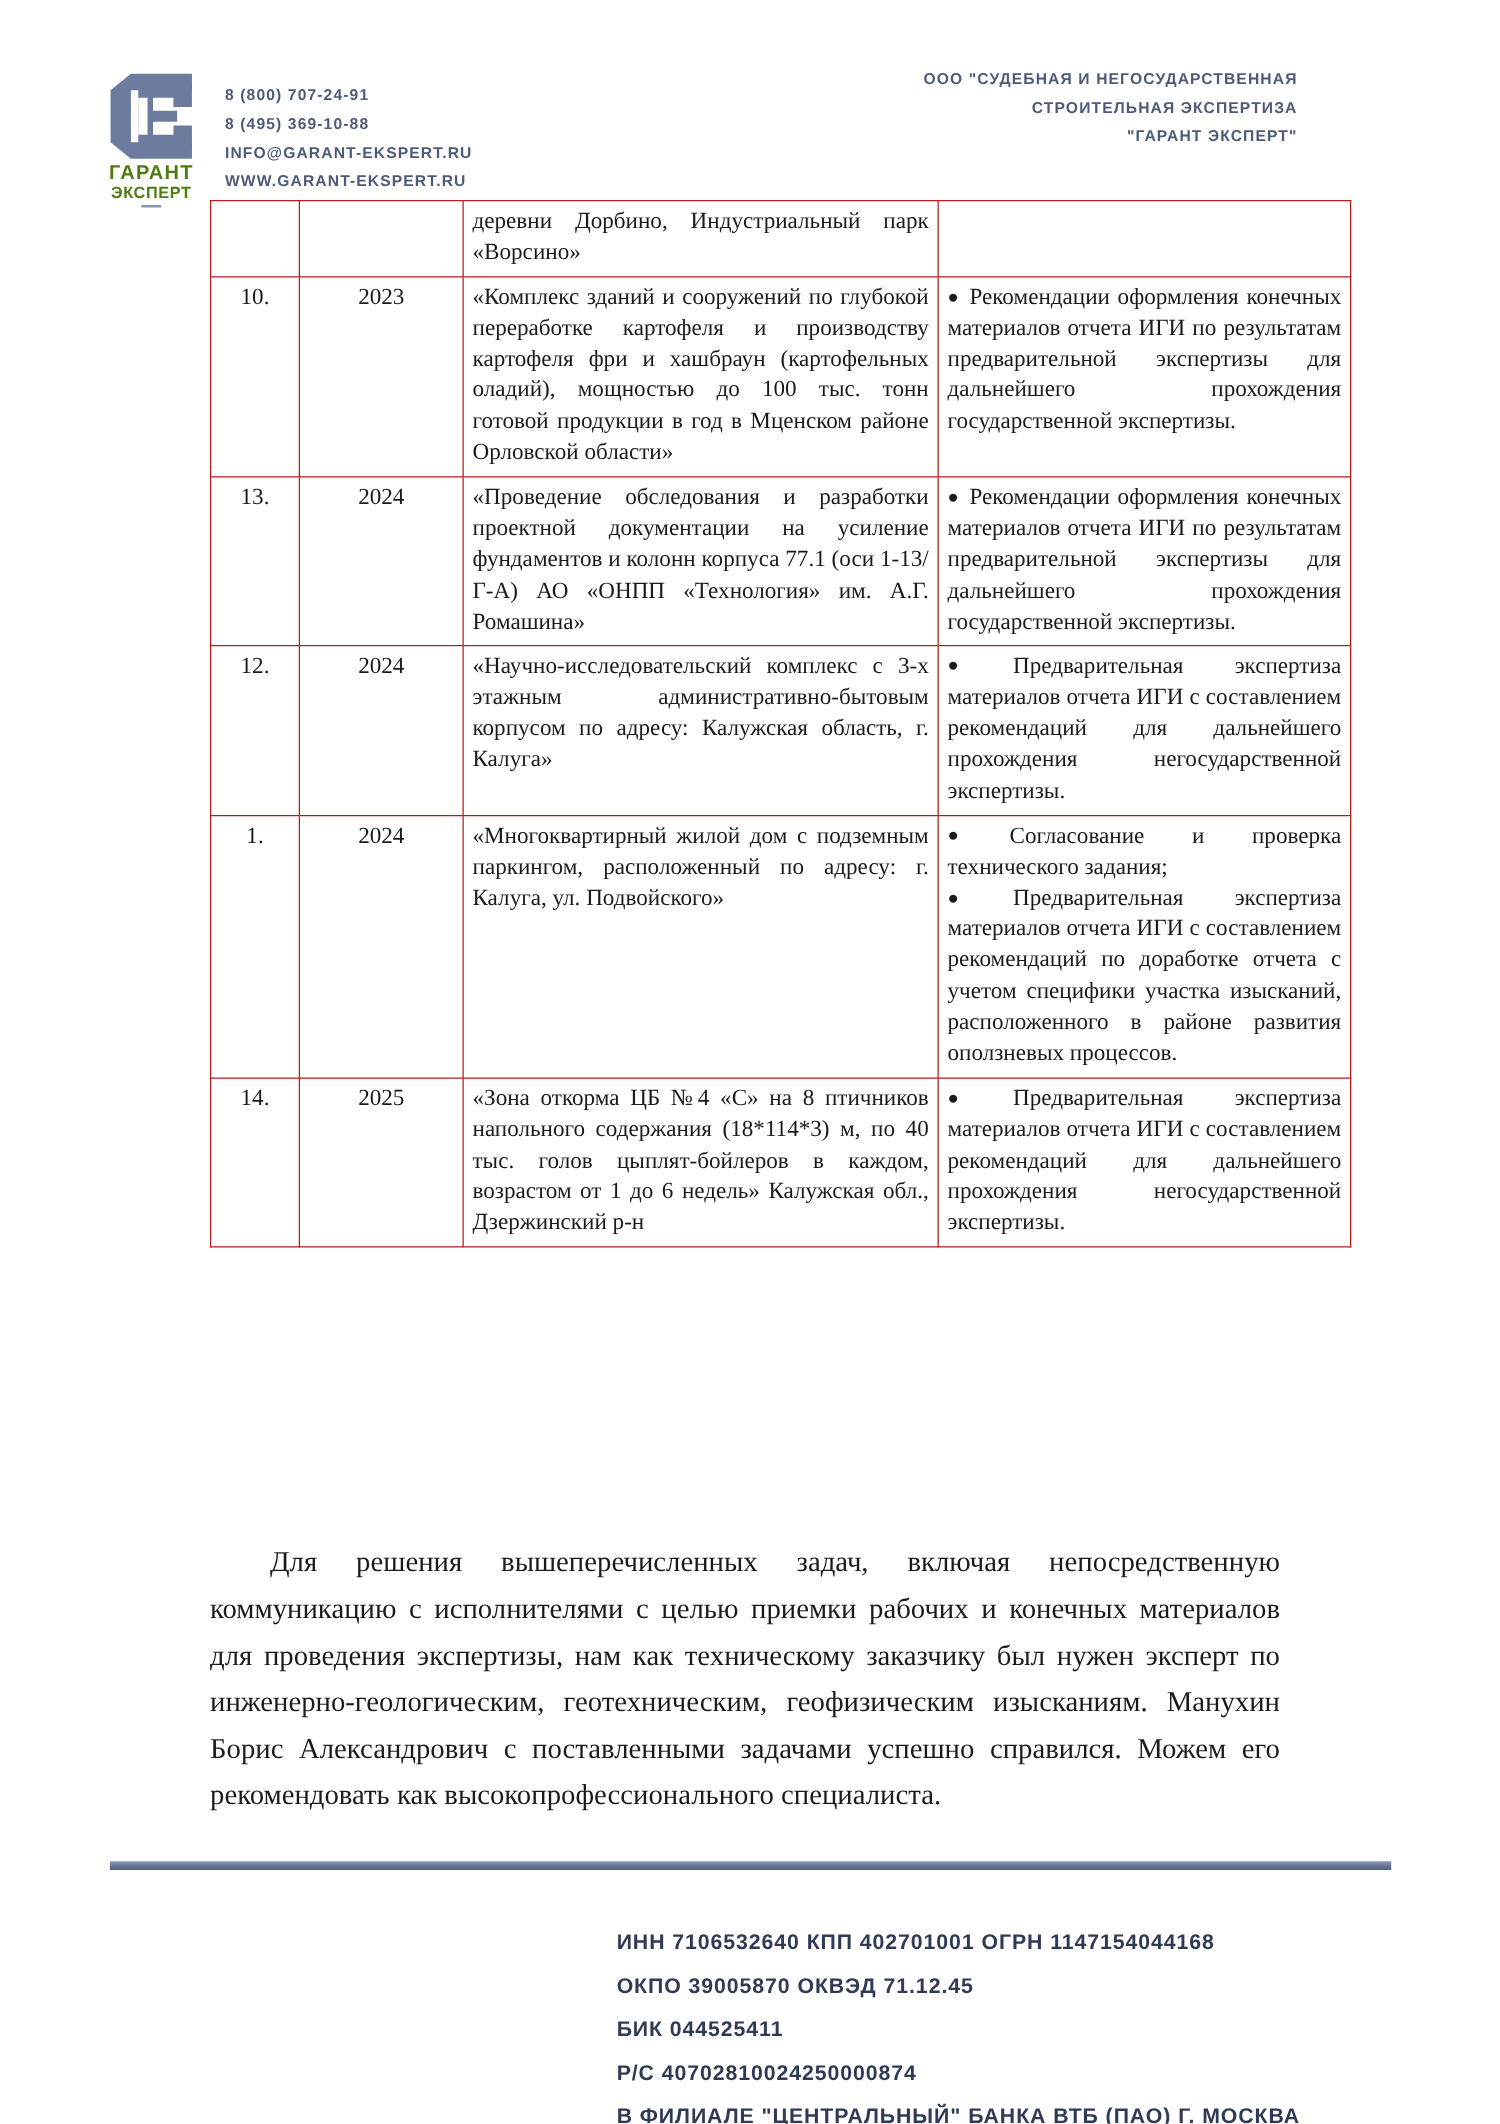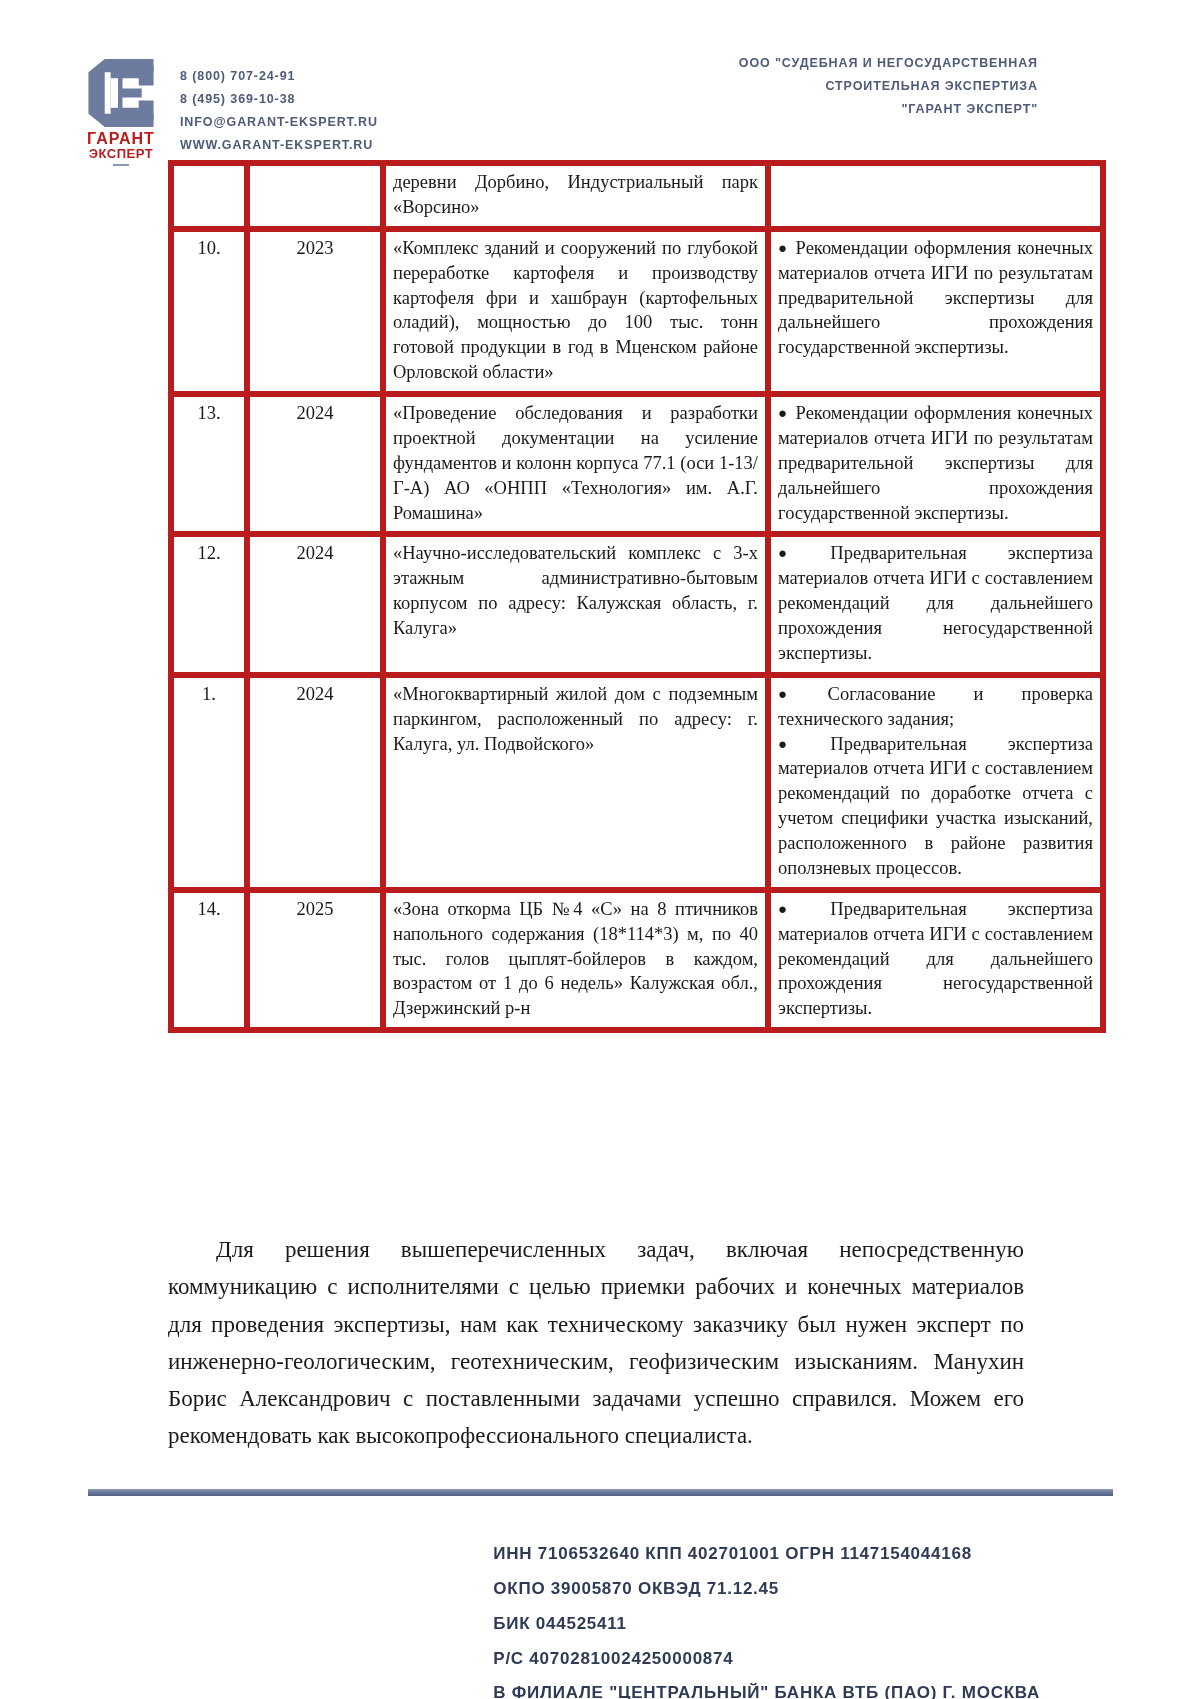--- a/index.html
+++ b/index.html
@@ -33,21 +33,21 @@
   }
   .logo-mark {
     width: 74px;
     height: 74px;
     margin: 0 auto;
     display: block;
   }
   .logo-word {
     font-family: "Liberation Sans", sans-serif;
     font-weight: bold;
-    color: #b91c1c;
+    color: #4d7c0f;
     letter-spacing: 1px;
     line-height: 1.08;
   }
   .logo-word .l1 { font-size: 16px; display: block; }
   .logo-word .l2 { font-size: 13px; display: block; letter-spacing: 0.5px; }
   .logo-underline {
     width: 16px;
     height: 2px;
     background: #8a97b2;
     margin: 3px auto 0 auto;
@@ -80,21 +80,21 @@
   
   .doc-table {
     position: absolute;
     left: 168px;
     top: 160px;
     width: 852px;
     border-collapse: collapse;
     table-layout: fixed;
   }
   .doc-table td {
-    border: 6px solid #b91c1c;
+    border: 1px solid #b91c1c;
     vertical-align: top;
     padding: 4px 7px 6px 7px;
     font-size: 18.5px;
     line-height: 1.345;
     font-family: Liberation Serif, serif;
   }
   .col-num   { width: 56px;  text-align: center; border-radius: 31px; }
   .col-year  { width: 116px; text-align: center; }
   .col-obj   { width: 365px; text-align: justify; text-align-last: left; }
   .col-task  { width: 315px; text-align: justify; text-align-last: left; }
@@ -156,21 +156,21 @@
     </svg>
     <div class="logo-word">
       <span class="l1">ГАРАНТ</span>
       <span class="l2">ЭКСПЕРТ</span>
     </div>
     <div class="logo-underline"></div>
   </div>
 
   <div class="contacts">
     <div>8 (800) 707-24-91</div>
-    <div>8 (495) 369-10-38</div>
+    <div>8 (495) 369-10-88</div>
     <div>INFO@GARANT-EKSPERT.RU</div>
     <div>WWW.GARANT-EKSPERT.RU</div>
   </div>
 
   <div class="company">
     <div>ООО "СУДЕБНАЯ И НЕГОСУДАРСТВЕННАЯ</div>
     <div>СТРОИТЕЛЬНАЯ ЭКСПЕРТИЗА</div>
     <div>"ГАРАНТ ЭКСПЕРТ"</div>
   </div>
 

